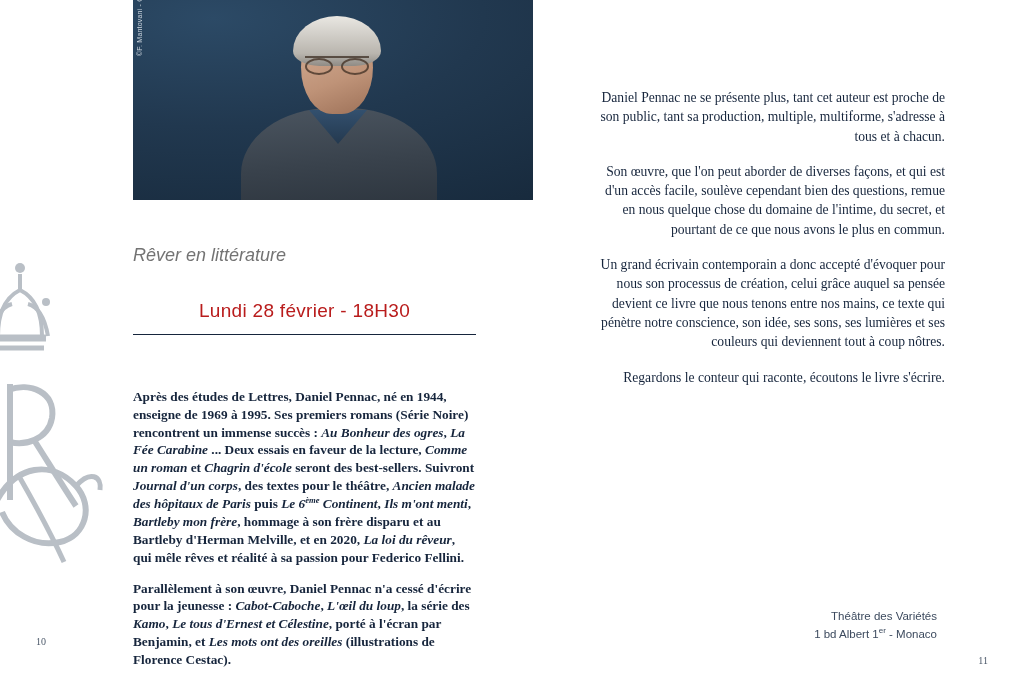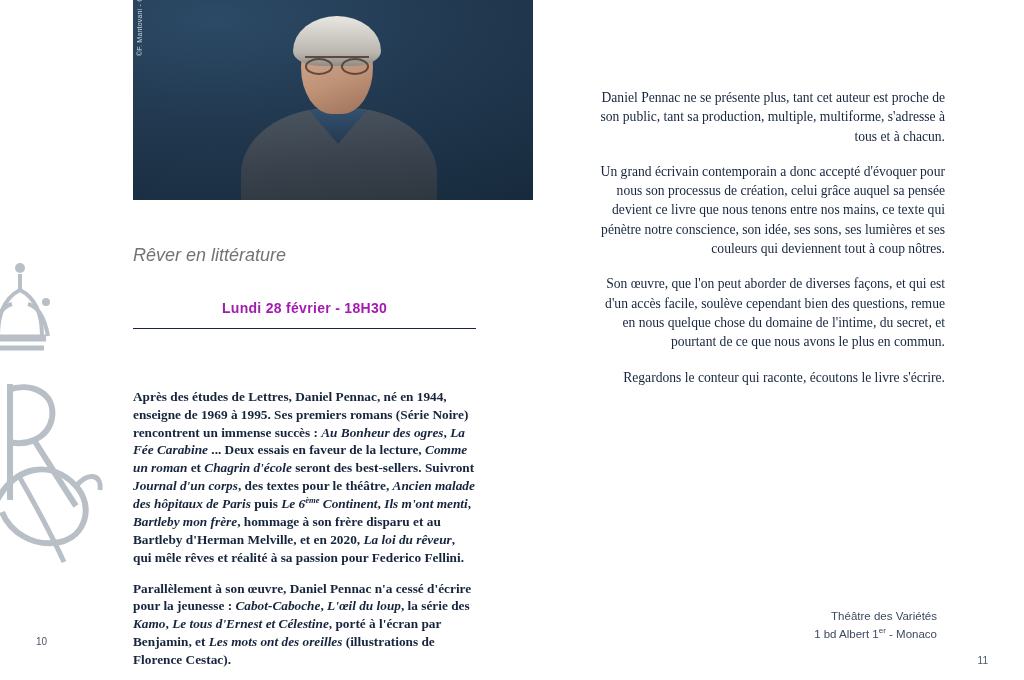--- a/index.html
+++ b/index.html
@@ -151,23 +151,23 @@
 
   .date-block {
     position: absolute;
     left: 133px;
     top: 300px;
     width: 343px;
     text-align: center;
   }
   .date-text {
     font-family: "Liberation Sans", sans-serif;
-    font-size: 14px;
-    font-weight: 700;
-    color: #a21caf;
+    font-size: 19px;
+    font-weight: 400;
+    color: #b91c1c;
     letter-spacing: .3px;
     padding-bottom: 12px;
   }
   .date-rule {
     height: 1px;
     background: #16253c;
     width: 100%;
   }
 
   .bio {
@@ -179,21 +179,21 @@
     line-height: 1.34;
     color: #16253c;
     text-align: left;
   }
   .bio p { margin: 0 0 13px 0; font-weight: bold; }
   .bio em { font-style: italic; }
   .bio sup { font-size: .65em; vertical-align: super; }
 
   .folio {
     position: absolute;
-    font-family: Liberation Sans, sans-serif;
+    font-family: Liberation Serif, serif;
     font-size: 10px;
     color: #4a5768;
   }
   .folio-left { left: 36px; top: 636px; }
   .folio-right { right: 36px; top: 636px; margin-top: 19px; }
 
   
   .page-right {
     position: absolute;
     left: 512px;
@@ -278,22 +278,22 @@
       <p>Après des études de Lettres, Daniel Pennac, né en 1944, enseigne de 1969 à 1995. Ses premiers romans (Série Noire) rencontrent un immense succès : <em>Au Bonheur des ogres</em>, <em>La Fée Carabine</em> ... Deux essais en faveur de la lecture, <em>Comme un roman</em> et <em>Chagrin d'école</em> seront des best-sellers. Suivront <em>Journal d'un corps</em>, des textes pour le théâtre, <em>Ancien malade des hôpitaux de Paris</em> puis <em>Le 6<sup>ème</sup> Continent</em>, <em>Ils m'ont menti</em>, <em>Bartleby mon frère</em>, hommage à son frère disparu et au Bartleby d'Herman Melville, et en 2020, <em>La loi du rêveur</em>, qui mêle rêves et réalité à sa passion pour Federico Fellini.</p>
       <p>Parallèlement à son œuvre, Daniel Pennac n'a cessé d'écrire pour la jeunesse : <em>Cabot-Caboche</em>, <em>L'œil du loup</em>, la série des <em>Kamo</em>, <em>Le tous d'Ernest et Célestine</em>, porté à l'écran par Benjamin, et <em>Les mots ont des oreilles</em> (illustrations de Florence Cestac).</p>
     </div>
 
     <div class="folio folio-left">10</div>
   </div>
 
   <div class="page-right">
     <div class="rtext">
       <p>Daniel Pennac ne se présente plus, tant cet auteur est proche de son public, tant sa production, multiple, multiforme, s'adresse à tous et à chacun.</p>
+      <p>Son œuvre, que l'on peut aborder de diverses façons, et qui est d'un accès facile, soulève cependant bien des questions, remue en nous quelque chose du domaine de l'intime, du secret, et pourtant de ce que nous avons le plus en commun.</p>
       <p>Un grand écrivain contemporain a donc accepté d'évoquer pour nous son processus de création, celui grâce auquel sa pensée devient ce livre que nous tenons entre nos mains, ce texte qui pénètre notre conscience, son idée, ses sons, ses lumières et ses couleurs qui deviennent tout à coup nôtres.</p>
-      <p>Son œuvre, que l'on peut aborder de diverses façons, et qui est d'un accès facile, soulève cependant bien des questions, remue en nous quelque chose du domaine de l'intime, du secret, et pourtant de ce que nous avons le plus en commun.</p>
       <p>Regardons le conteur qui raconte, écoutons le livre s'écrire.</p>
     </div>
 
     <div class="venue">
       <div>Théâtre des Variétés</div>
       <div><span>1 bd Albert 1</span><sup>er</sup><span> - Monaco</span></div>
     </div>
 
     <div class="folio folio-right">11</div>
   </div>

